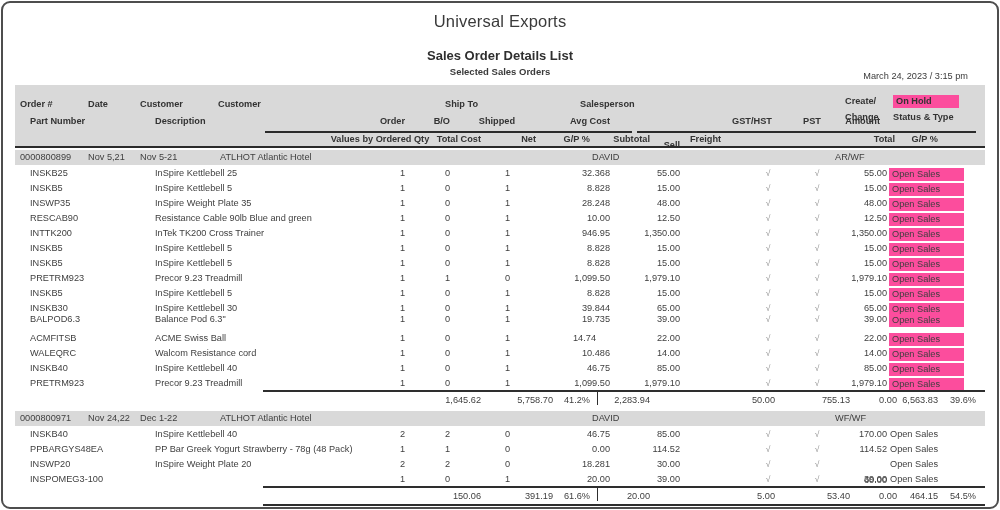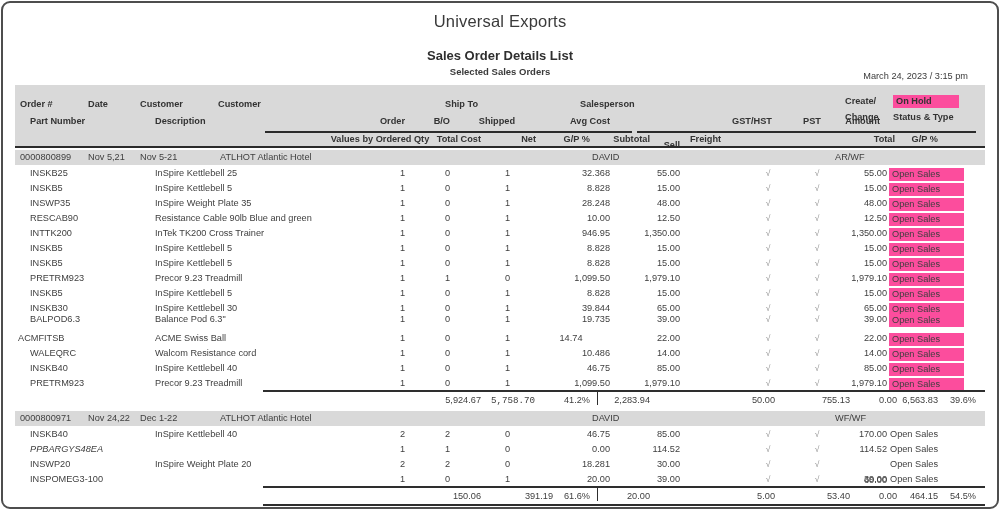--- a/index.html
+++ b/index.html
@@ -231,26 +231,26 @@
         <span class="cell r" style="left: 410px; width: 40px;">0</span>
         <span class="cell r" style="left: 455px; width: 55px;">1</span>
         <span class="cell r" style="left: 532px; width: 78px;">19.735</span>
         <span class="cell r" style="left: 612px; width: 68px;">39.00</span>
         <span class="cell c chk" style="left: 748px; width: 40px;">√</span>
         <span class="cell c chk" style="left: 797px; width: 40px;">√</span>
         <span class="cell r" style="left: 820px; width: 67px;">39.00</span>
         <span class="cell l hl" style="left: 889px; width: 72px;">Open Sales</span>
       </div>
       <div class="row " style="top: 331px;">
-        <span class="cell l" style="left: 18px; width: 115px;">ACMFITSB</span>
+        <span class="cell l" style="left: 30px; width: 115px;">ACMFITSB</span>
         <span class="cell l" style="left: 155px; width: 245px;">ACME Swiss Ball</span>
         <span class="cell r" style="left: 355px; width: 50px;">1</span>
         <span class="cell r" style="left: 410px; width: 40px;">0</span>
         <span class="cell r" style="left: 455px; width: 55px;">1</span>
-        <span class="cell r" style="left: 532px; width: 78px; text-align: center;">14.74</span>
+        <span class="cell r" style="left: 518px; width: 78px;">14.74</span>
         <span class="cell r" style="left: 612px; width: 68px;">22.00</span>
         <span class="cell c chk" style="left: 748px; width: 40px;">√</span>
         <span class="cell c chk" style="left: 797px; width: 40px;">√</span>
         <span class="cell r" style="left: 820px; width: 67px;">22.00</span>
         <span class="cell l hl" style="left: 889px; width: 72px;">Open Sales</span>
       </div>
       <div class="row " style="top: 346px;">
         <span class="cell l" style="left: 30px; width: 115px;">WALEQRC</span>
         <span class="cell l" style="left: 155px; width: 245px;">Walcom Resistance cord</span>
         <span class="cell r" style="left: 355px; width: 50px;">1</span>
@@ -285,22 +285,22 @@
         <span class="cell r" style="left: 532px; width: 78px;">1,099.50</span>
         <span class="cell r" style="left: 612px; width: 68px;">1,979.10</span>
         <span class="cell c chk" style="left: 748px; width: 40px;">√</span>
         <span class="cell c chk" style="left: 797px; width: 40px;">√</span>
         <span class="cell r" style="left: 820px; width: 67px;">1,979.10</span>
         <span class="cell l hl" style="left: 889px; width: 72px;">Open Sales</span>
       </div>
       <div class="row totals-row" style="top: 393px;">
         <div class="tline"></div>
         <div class="tdiv"></div>
-        <span class="cell r" style="left: 401px; width: 80px;">5,924.67</span>
-        <span class="cell r" style="left: 455px; width: 80px; font-family: Liberation Mono, monospace;">5,758.70</span>
+        <span class="cell r" style="left: 401px; width: 80px;">1,645.62</span>
+        <span class="cell r" style="left: 473px; width: 80px;">5,758.70</span>
         <span class="cell r" style="left: 540px; width: 50px;">41.2%</span>
         <span class="cell r" style="left: 570px; width: 80px;">2,283.94</span>
         <span class="cell r" style="left: 695px; width: 80px;">50.00</span>
         <span class="cell r" style="left: 770px; width: 80px;">755.13</span>
         <span class="cell r" style="left: 837px; width: 60px;">0.00</span>
         <span class="cell r" style="left: 858px; width: 80px;">6,563.83</span>
         <span class="cell r" style="left: 926px; width: 50px;">39.6%</span>
       </div>
       <div class="row group-row" style="top: 411px;">
         <div class="gbg"></div>
@@ -318,21 +318,22 @@
         <span class="cell r" style="left: 410px; width: 40px;">2</span>
         <span class="cell r" style="left: 455px; width: 55px;">0</span>
         <span class="cell r" style="left: 532px; width: 78px;">46.75</span>
         <span class="cell r" style="left: 612px; width: 68px;">85.00</span>
         <span class="cell c chk" style="left: 748px; width: 40px;">√</span>
         <span class="cell c chk" style="left: 797px; width: 40px;">√</span>
         <span class="cell r" style="left: 820px; width: 67px;">170.00</span>
         <span class="cell l" style="left: 890px; width: 73px;">Open Sales</span>
       </div>
       <div class="row " style="top: 442px;">
-        <span class="cell l" style="left: 30px; width: 115px; font-style: italic;">PPBARGYS48EA</span>
+        <span class="cell l" style="left: 30px; width: 115px;">PPBARGYS48EA</span>
+        <span class="cell l" style="left: 155px; width: 245px;">PP Bar Greek Yogurt Strawberry - 78g (48 Pack)</span>
         <span class="cell r" style="left: 355px; width: 50px;">1</span>
         <span class="cell r" style="left: 410px; width: 40px;">1</span>
         <span class="cell r" style="left: 455px; width: 55px;">0</span>
         <span class="cell r" style="left: 532px; width: 78px;">0.00</span>
         <span class="cell r" style="left: 612px; width: 68px;">114.52</span>
         <span class="cell c chk" style="left: 748px; width: 40px;">√</span>
         <span class="cell c chk" style="left: 797px; width: 40px;">√</span>
         <span class="cell r" style="left: 820px; width: 67px;">114.52</span>
         <span class="cell l" style="left: 890px; width: 73px;">Open Sales</span>
       </div>

